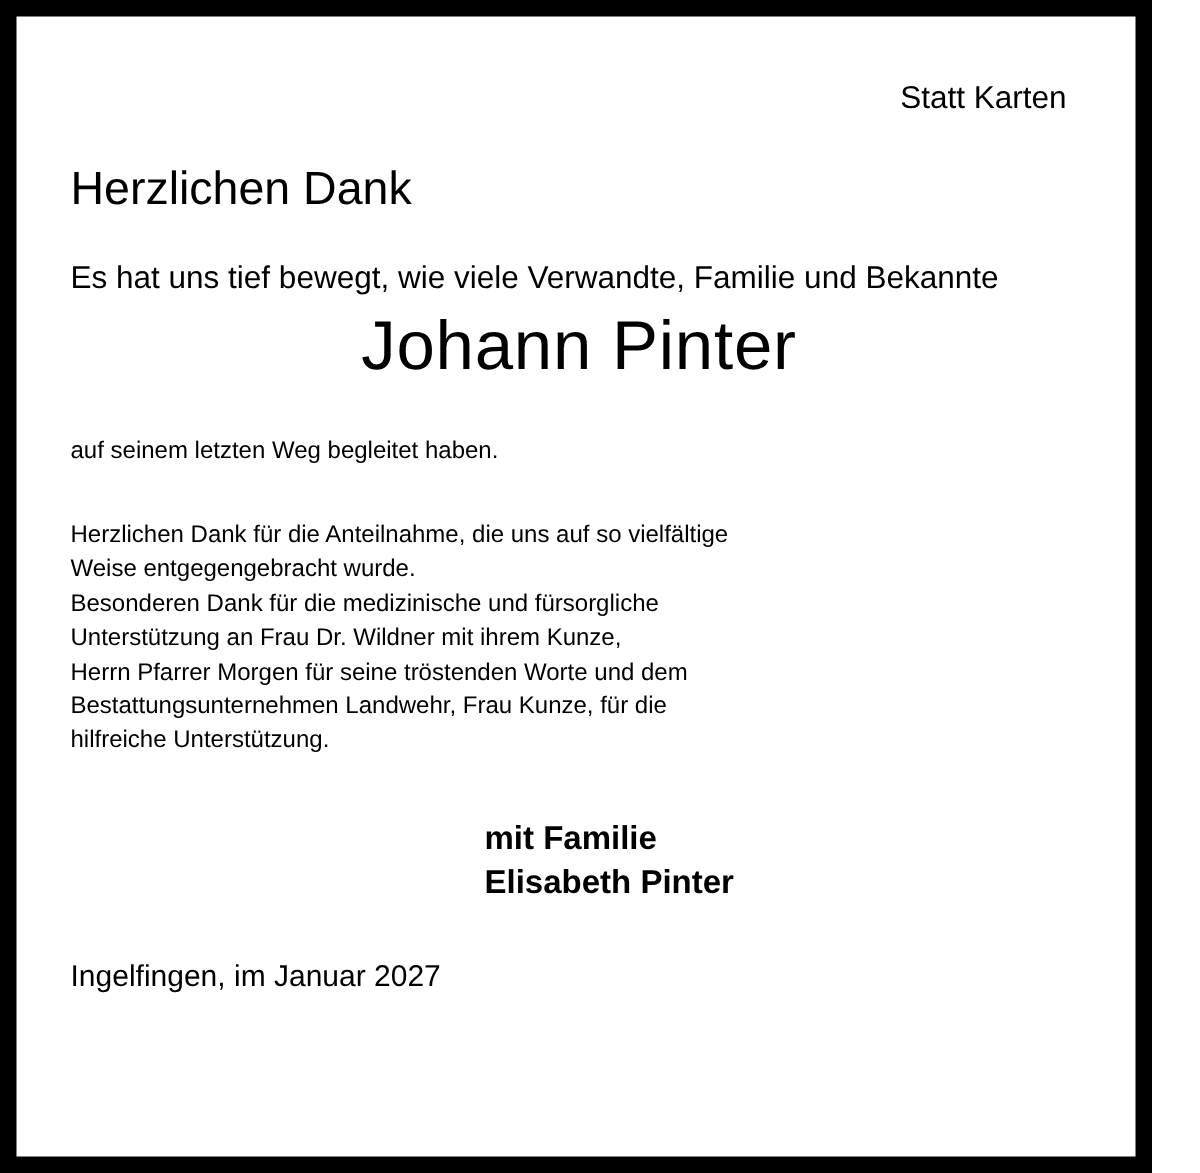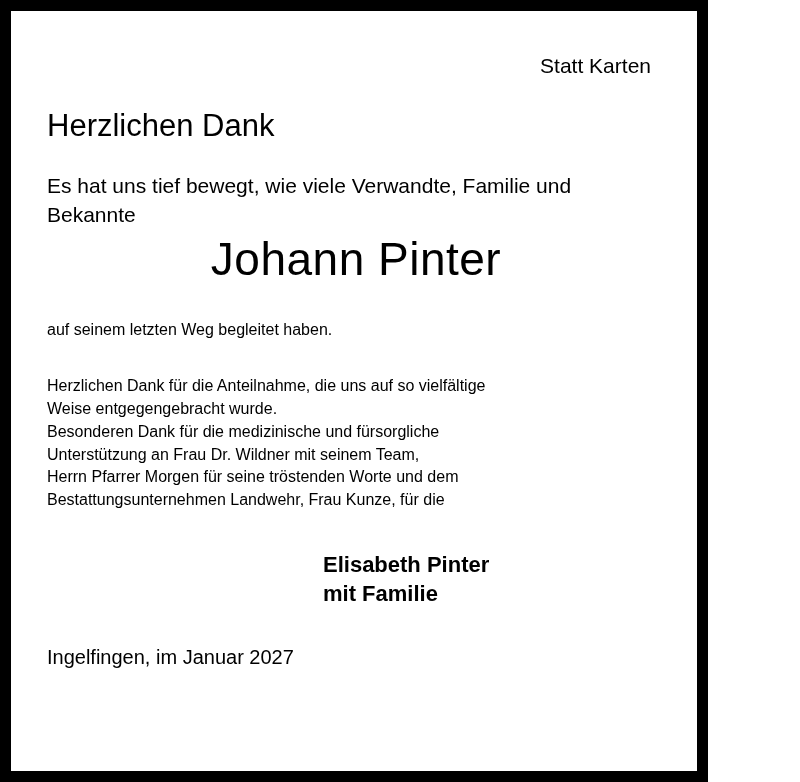--- a/index.html
+++ b/index.html
@@ -8,21 +8,21 @@
     background: #ffffff;
   }
   body {
     width: 800px;
     height: 782px;
     font-family: "Liberation Sans", sans-serif;
     color: #000000;
   }
   .notice {
     box-sizing: border-box;
-    width: 708px;
+    width: 768px;
     height: 782px;
     border: 11px solid #000000;
     background: #ffffff;
     padding: 30px 32px 20px 36px;
     position: relative;
   }
   .statt-karten {
     text-align: right;
     font-size: 21px;
     line-height: 1.2;
@@ -93,25 +93,26 @@
   </div>
 
   <div class="deceased-name">Johann Pinter</div>
 
   <div class="closing-line">auf seinem letzten Weg begleitet haben.</div>
 
   <div class="body-block">
     <span class="line">Herzlichen Dank für die Anteilnahme, die uns auf so vielfältige</span>
     <span class="line">Weise entgegengebracht wurde.</span>
     <span class="line">Besonderen Dank für die medizinische und fürsorgliche</span>
-    <span class="line">Unterstützung an Frau Dr. Wildner mit seinem Team,</span>
+    <span class="line">Unterstützung an Frau Dr. Wildner mit ihrem Kunze,</span>
     <span class="line">Herrn Pfarrer Morgen für seine tröstenden Worte und dem</span>
     <span class="line">Bestattungsunternehmen Landwehr, Frau Kunze, für die</span>
+    <span class="line">hilfreiche Unterstützung.</span>
   </div>
 
   <div class="signature">
+    <span class="line">mit Familie</span>
     <span class="line">Elisabeth Pinter</span>
-    <span class="line">mit Familie</span>
   </div>
 
   <div class="place-date">Ingelfingen, im Januar 2027</div>
 
 </div>
 
 </body></html>

